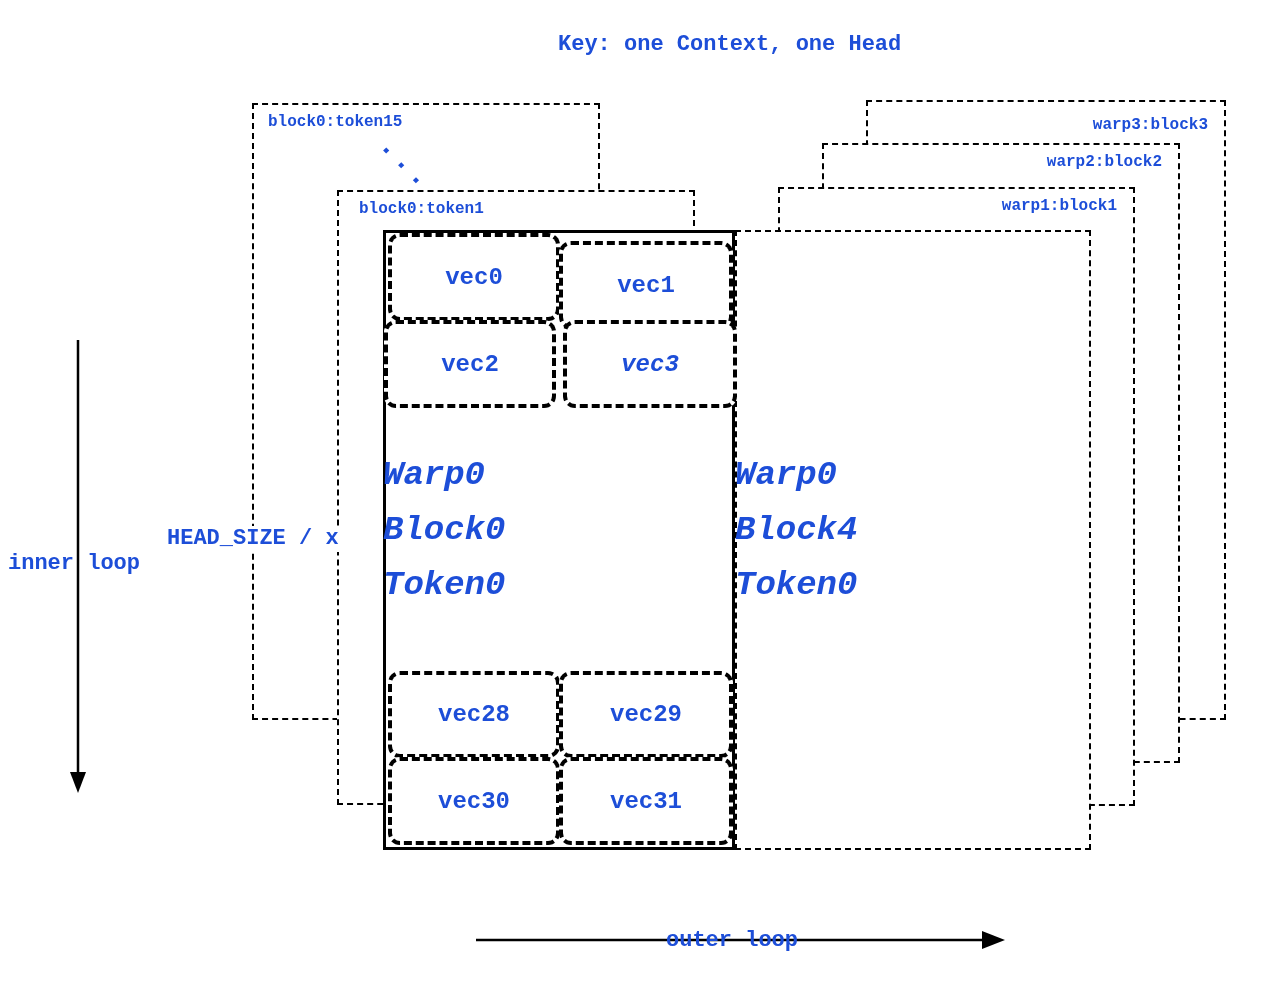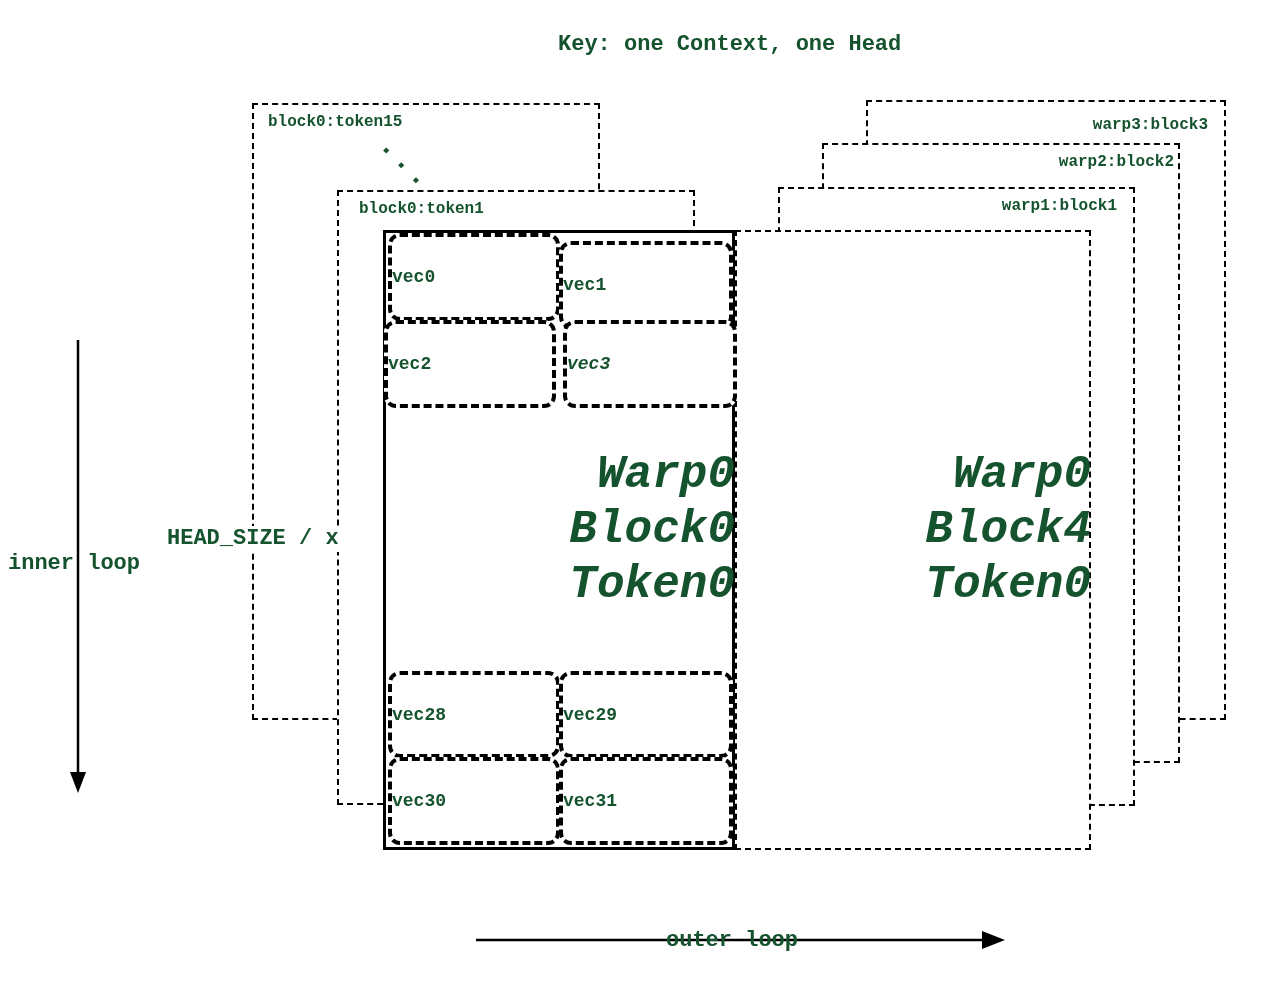--- a/index.html
+++ b/index.html
@@ -5,21 +5,21 @@
   html, body {
     margin: 0;
     padding: 0;
     background: #ffffff;
   }
   .canvas {
     position: relative;
     width: 1264px;
     height: 984px;
     background: #ffffff;
-    color: #14532d;
+    color: #1d4ed8;
     font-family: "Liberation Mono", "DejaVu Sans Mono", monospace;
     overflow: hidden;
   }
   .abs { position: absolute; box-sizing: border-box; }
   .label {
     font-weight: bold;
     font-size: 22px;
     line-height: 1.2;
     white-space: nowrap;
   }
@@ -38,30 +38,31 @@
     font-size: 16px;
     white-space: nowrap;
   }
   .vec {
     position: absolute;
     box-sizing: border-box;
     border: 4px dashed #000;
     border-radius: 12px;
     background: #fff;
     font-weight: bold;
-    font-size: 18px;
+    font-size: 24px;
     display: flex;
     align-items: center;
+    justify-content: center;
   }
   .center-text {
     font-weight: bold;
     font-style: italic;
-    font-size: 46px;
+    font-size: 34px;
     line-height: 55px;
-    text-align: right;
+    text-align: left;
   }
   .italic { }
   .white-bg { background: #fff; padding: 0 4px; }
   .ellipsis-dots {
     font-weight: bold;
     font-size: 30px;
     letter-spacing: 3px;
     transform: rotate(45deg);
     transform-origin: left top;
     display: inline-block;
@@ -85,21 +86,21 @@
 
   <div class="abs dash-box" style="left:337px; top:190px; width:358px; height:615px; z-index:2;">
     <div class="box-label" style="left:20px;">block0:token1</div>
   </div>
 
   <div class="abs dash-box" style="left:866px; top:100px; width:360px; height:620px; z-index:1;">
     <div class="box-label" style="right:16px;margin-top:6px;">warp3:block3</div>
   </div>
 
   <div class="abs dash-box" style="left:822px; top:143px; width:358px; height:620px; z-index:2;">
-    <div class="box-label" style="right:4px;">warp2:block2</div>
+    <div class="box-label" style="right:16px;">warp2:block2</div>
   </div>
 
   <div class="abs dash-box" style="left:778px; top:187px; width:357px; height:619px; z-index:3;">
     <div class="box-label" style="right:16px;">warp1:block1</div>
   </div>
 
   <div class="abs dash-box" style="left:735px; top:230px; width:356px; height:620px; z-index:4;"></div>
 
   <div class="abs solid-box" style="left:383px; top:230px; width:352px; height:620px; z-index:5;"></div>
 

